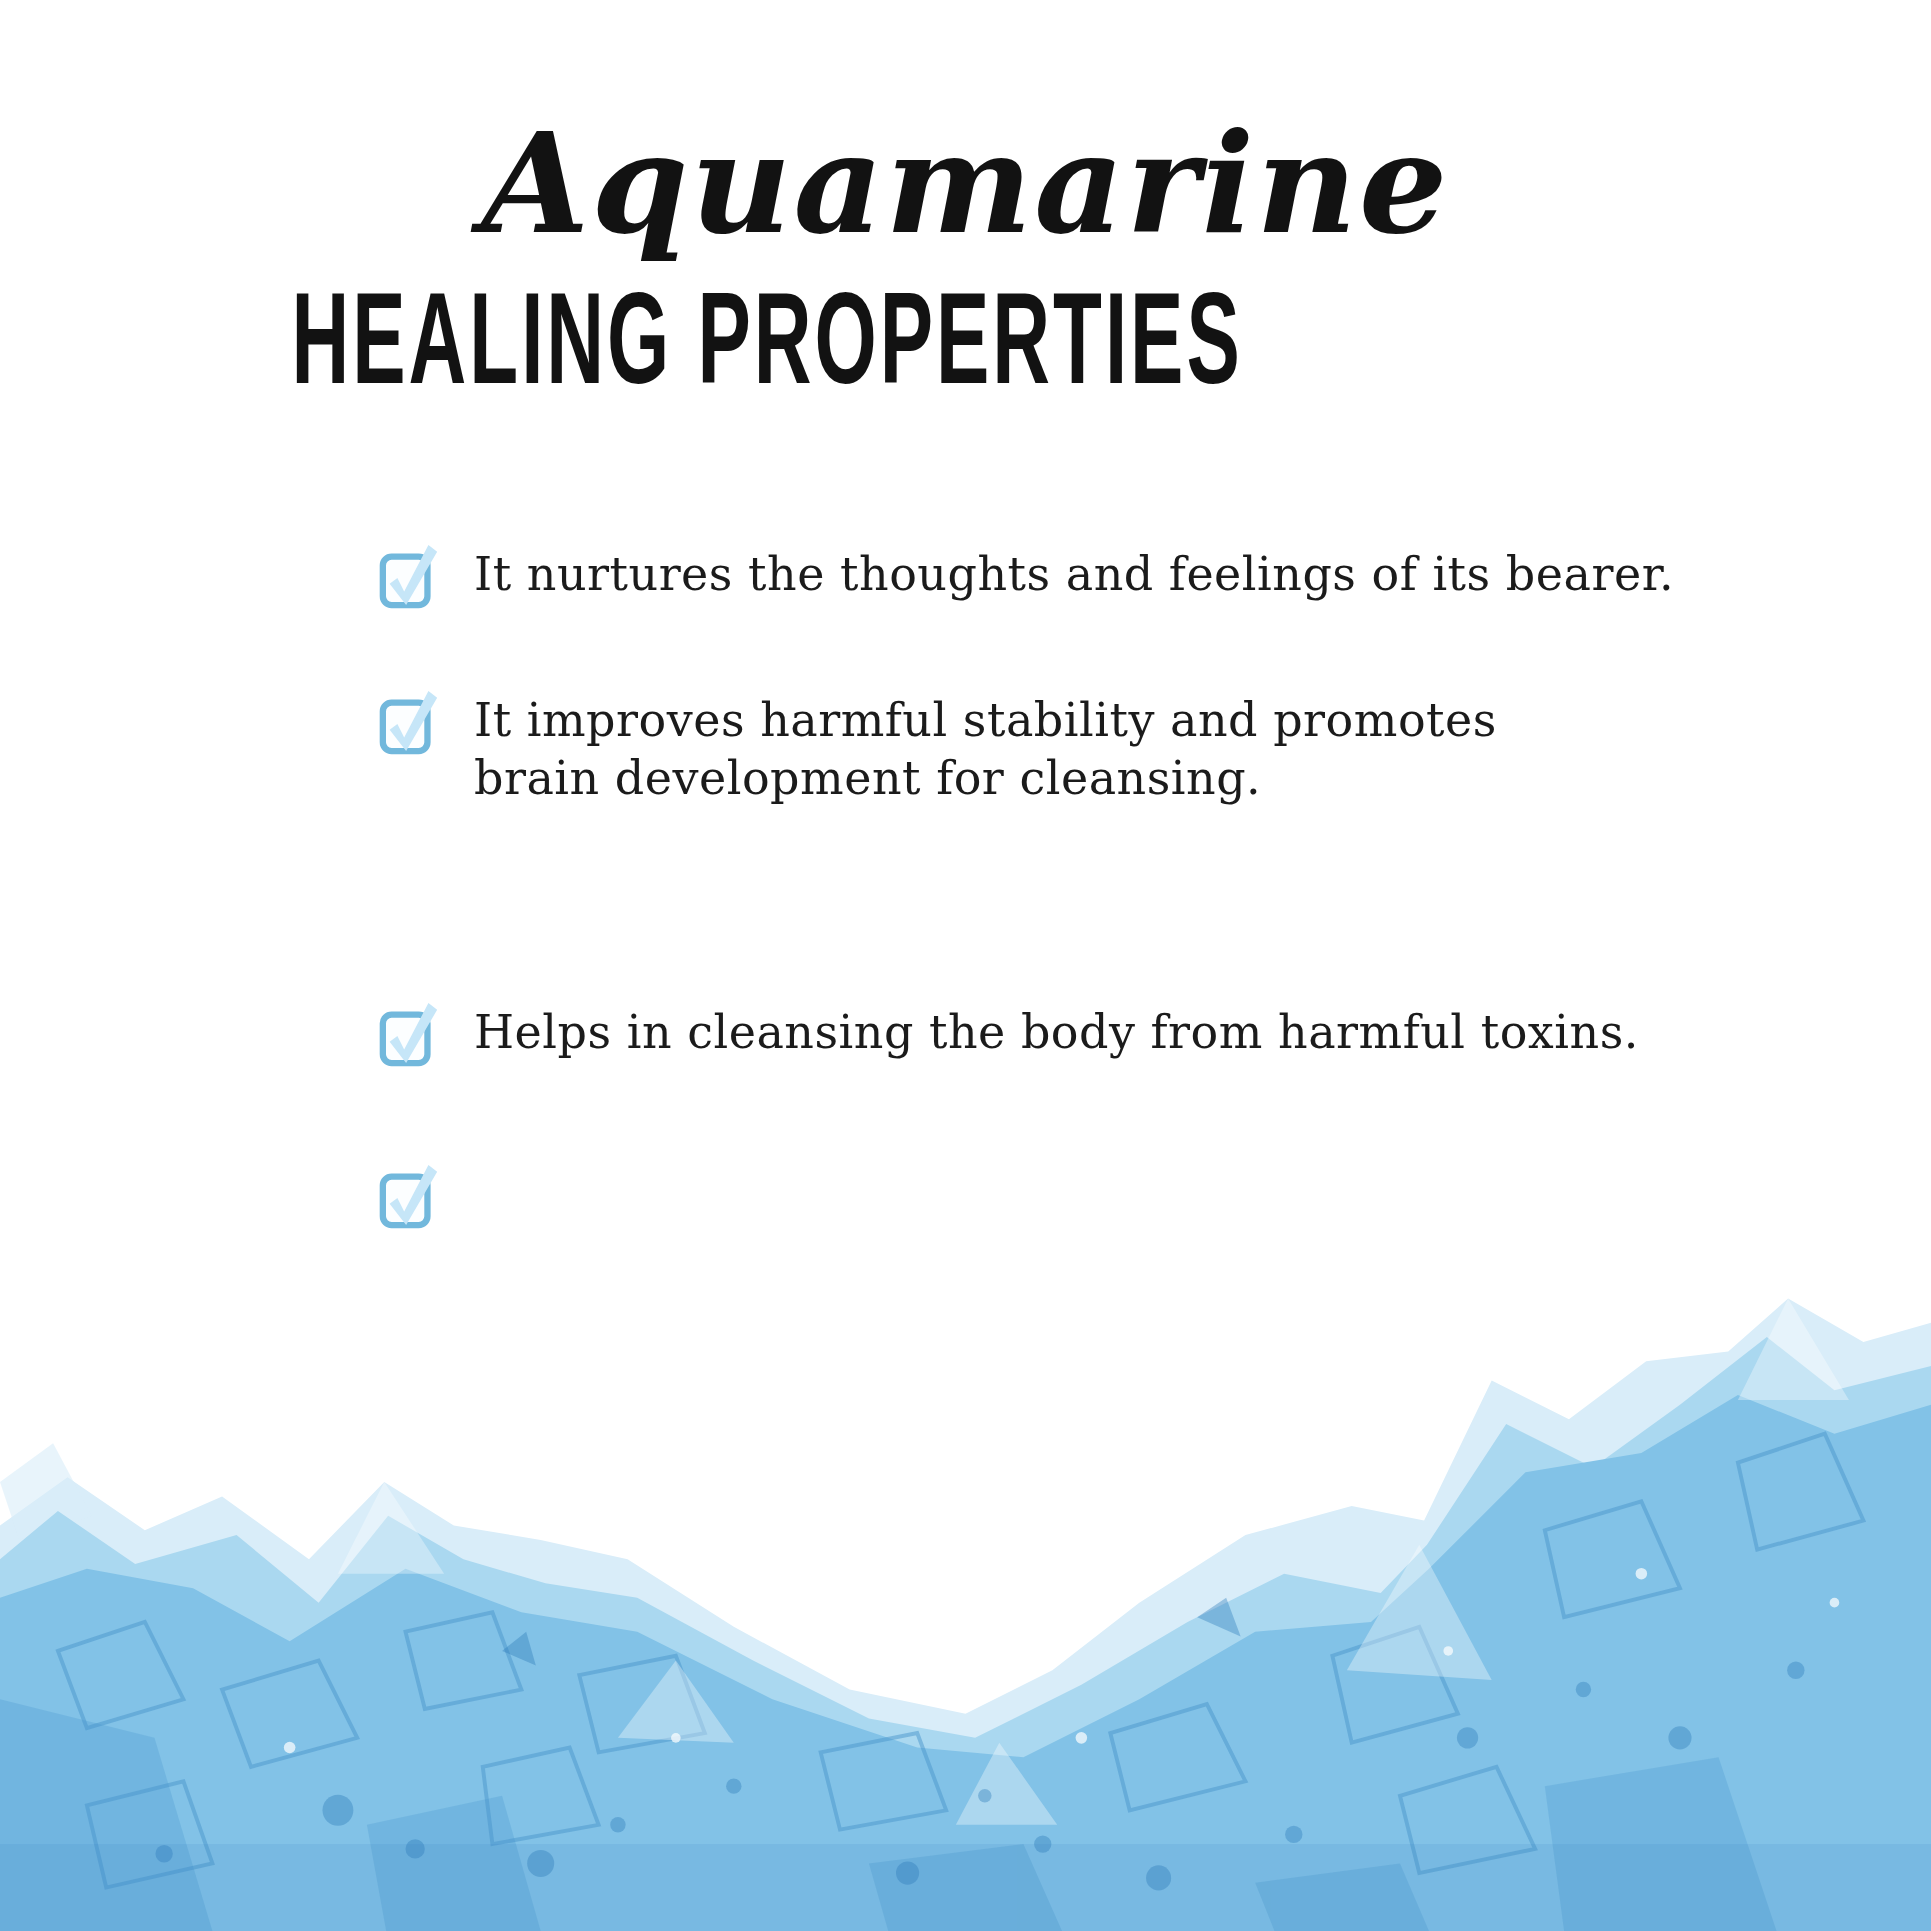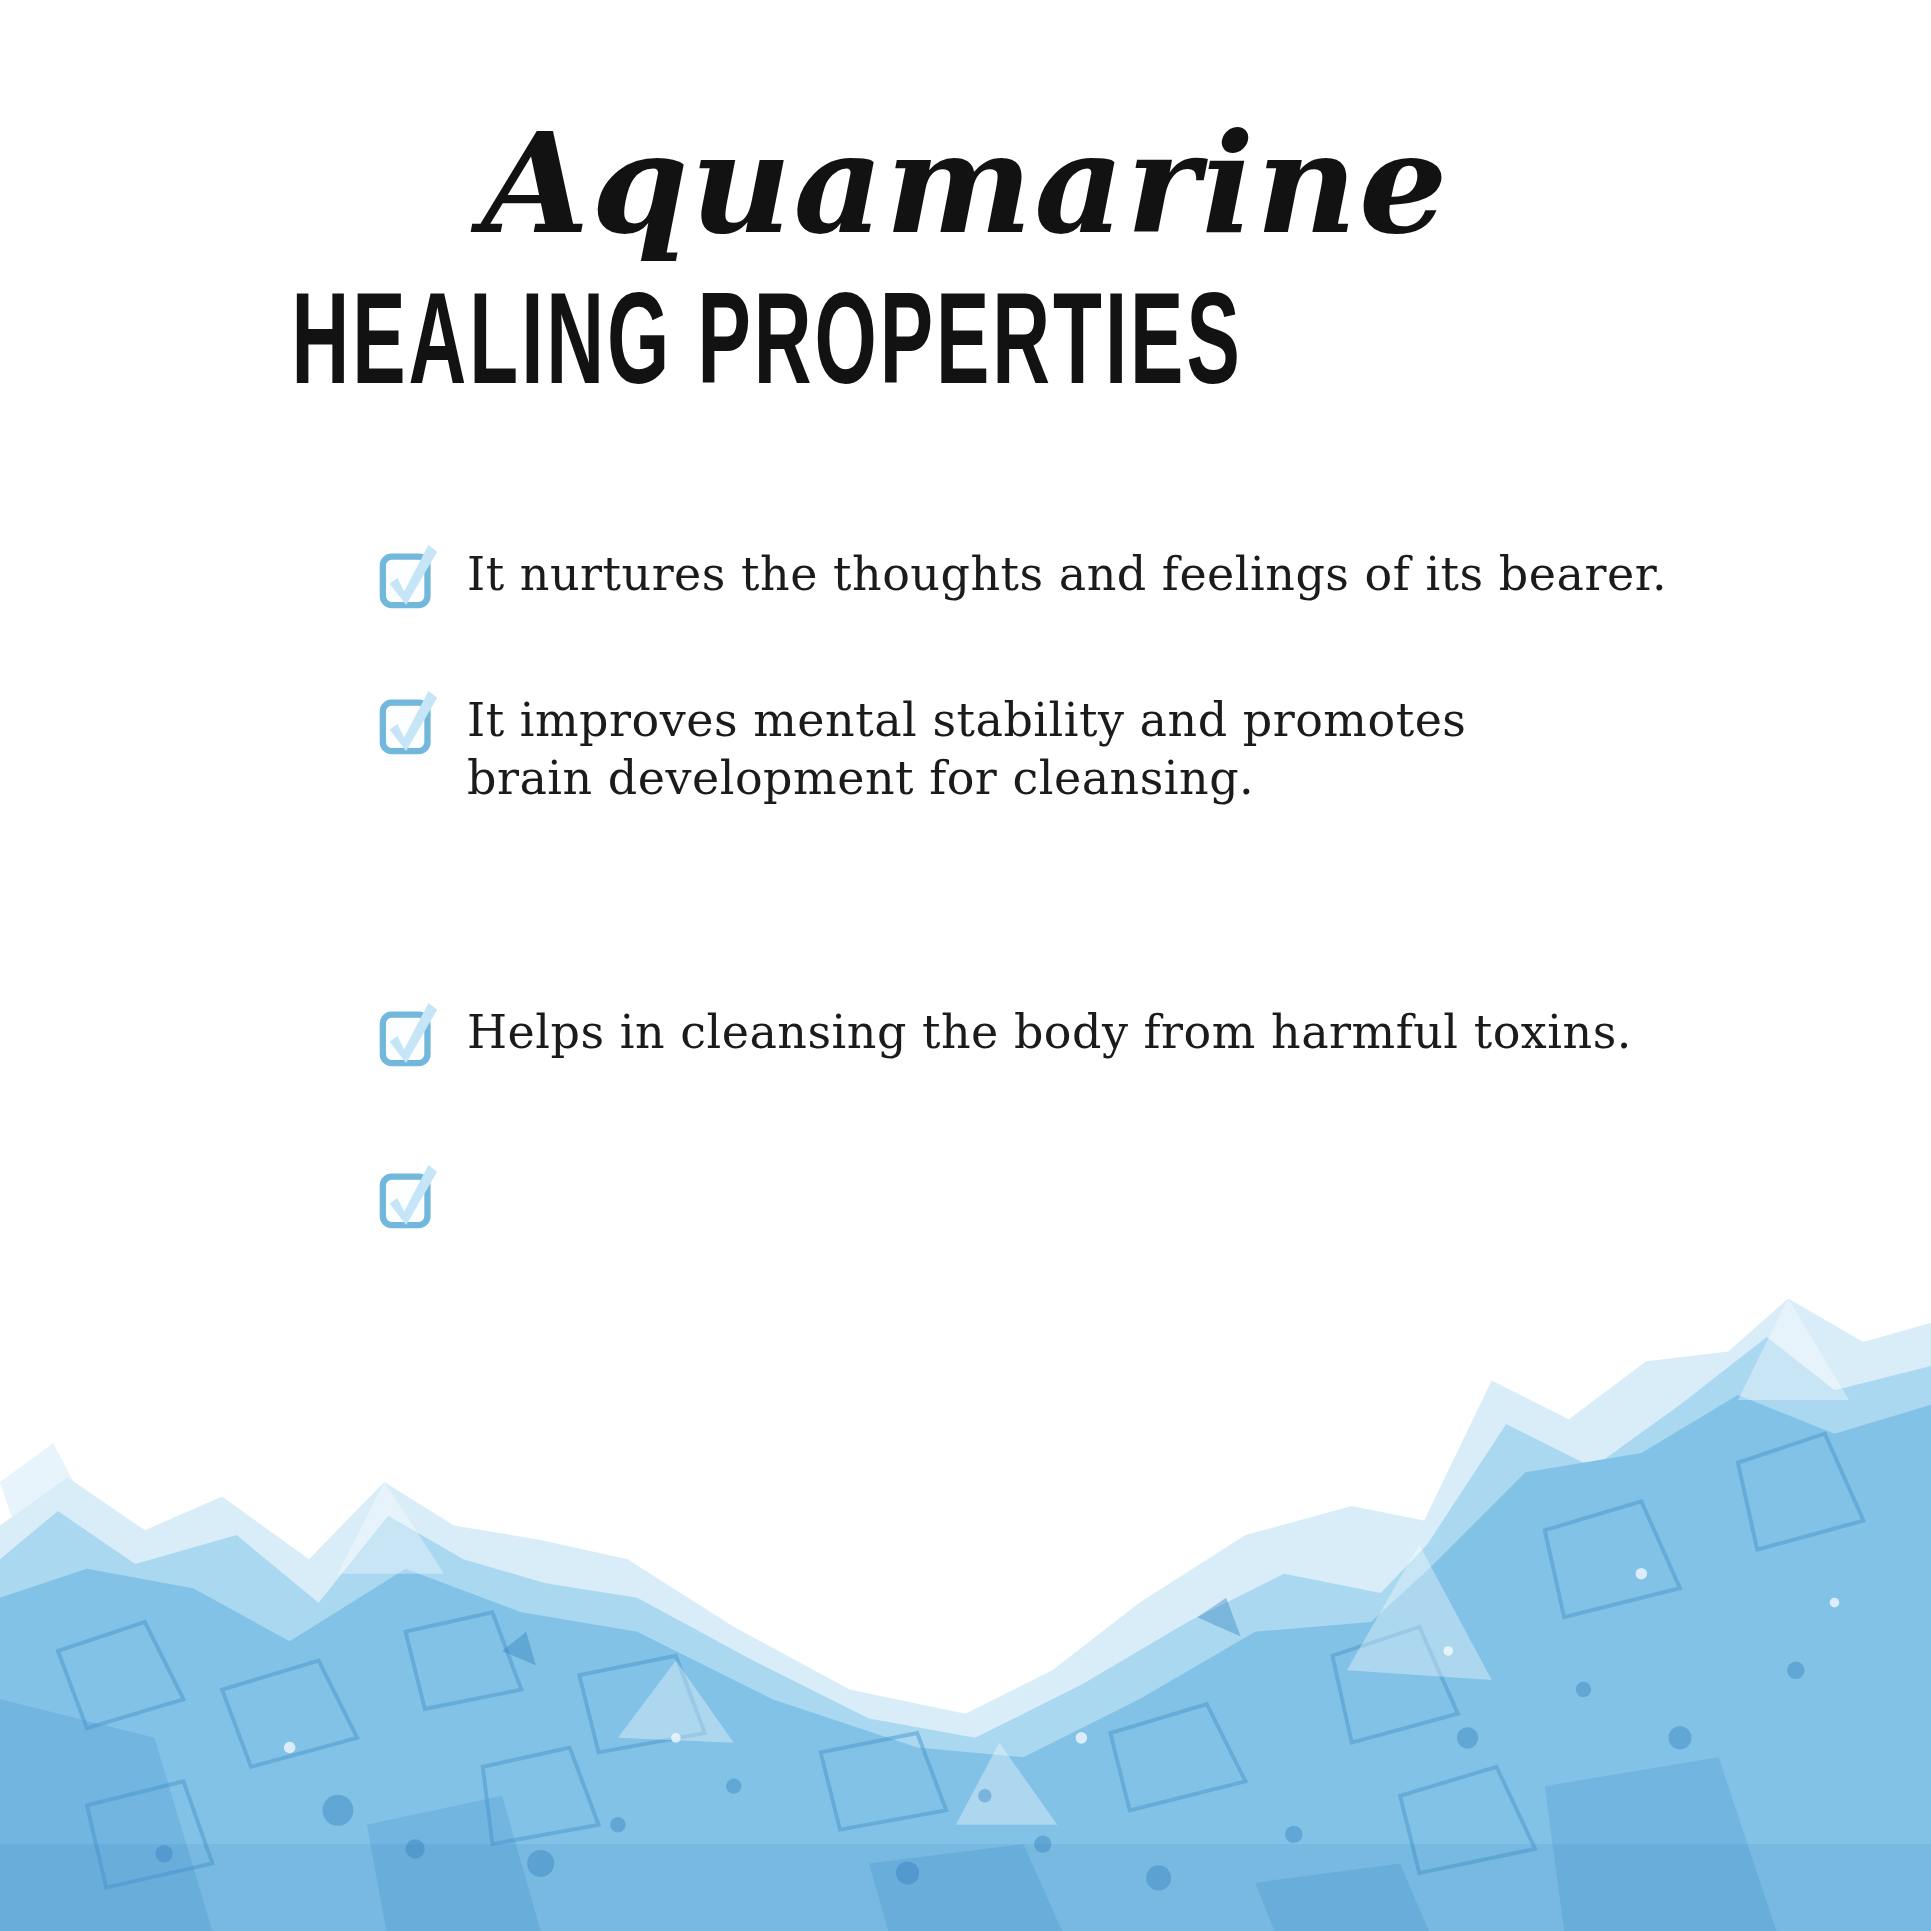--- a/index.html
+++ b/index.html
@@ -33,21 +33,21 @@
     font-weight: 700;
     font-size: 129px; line-height: 1;
     letter-spacing: 4.8px;
     color: #121212;
     transform: scaleX(0.62);
     transform-origin: center top;
     white-space: nowrap;
   }
   .prop {
     position: absolute; left: 378px;
-    display: flex; align-items: flex-start; gap: 25px; justify-content: flex-end;
+    display: flex; align-items: flex-start; gap: 32px; justify-content: flex-end;
   }
   .prop .cb { width: 64px; height: 70px; flex: none; }
   .cb-box { fill: #fcfeff; stroke-width: 6.5px; }
   .prop-text {
     font-family: "DejaVu Serif", serif;
     font-size: 46px; line-height: 58px;
     letter-spacing: 0.5px;
     color: #1b1b1b;
     padding-top: 3.9px;
     white-space: nowrap;
@@ -85,21 +85,21 @@
       <div></div>
     </div>
   </div>
 
   <div class="prop" style="top:687px">
     <svg class="cb" viewBox="0 0 66 72">
       <rect class="cb-box" x="5" y="16" width="46" height="50" rx="9" stroke="#72b8dc"></rect>
       <polygon points="12,44 20,38 27,52 52,4 61,11 29,66" fill="#c6e6f8"></polygon>
     </svg>
     <div class="prop-text">
-      <div>It improves mental stability and promotes</div>
+      <div>It improves harmful stability and promotes</div>
       <div>brain development for cleansing.</div>
     </div>
   </div>
 
 
   <div class="prop" style="top:999px">
     <svg class="cb" viewBox="0 0 66 72">
       <rect class="cb-box" x="5" y="16" width="46" height="50" rx="9" stroke="#72b8dc"></rect>
       <polygon points="12,44 20,38 27,52 52,4 61,11 29,66" fill="#c6e6f8"></polygon>
     </svg>

